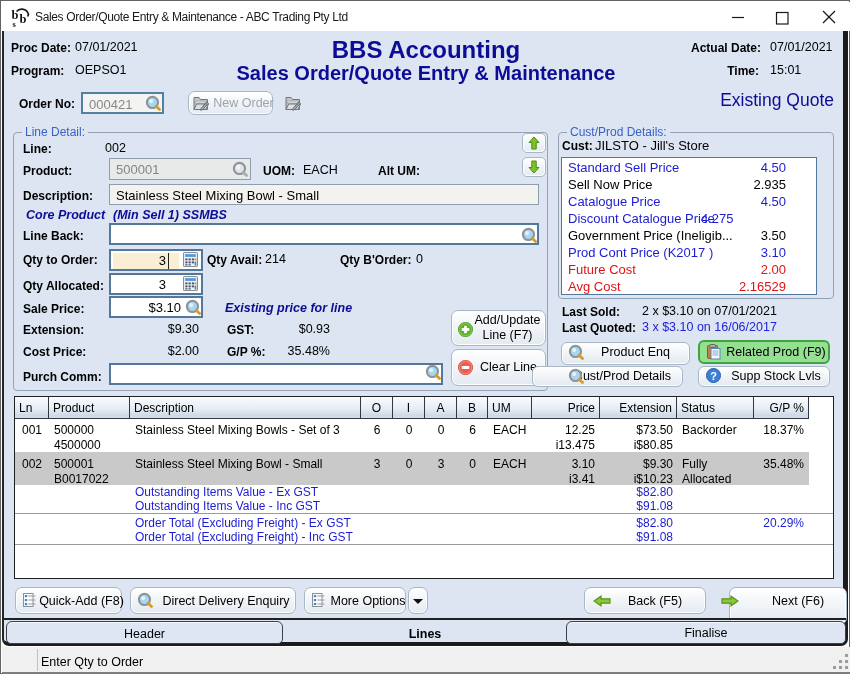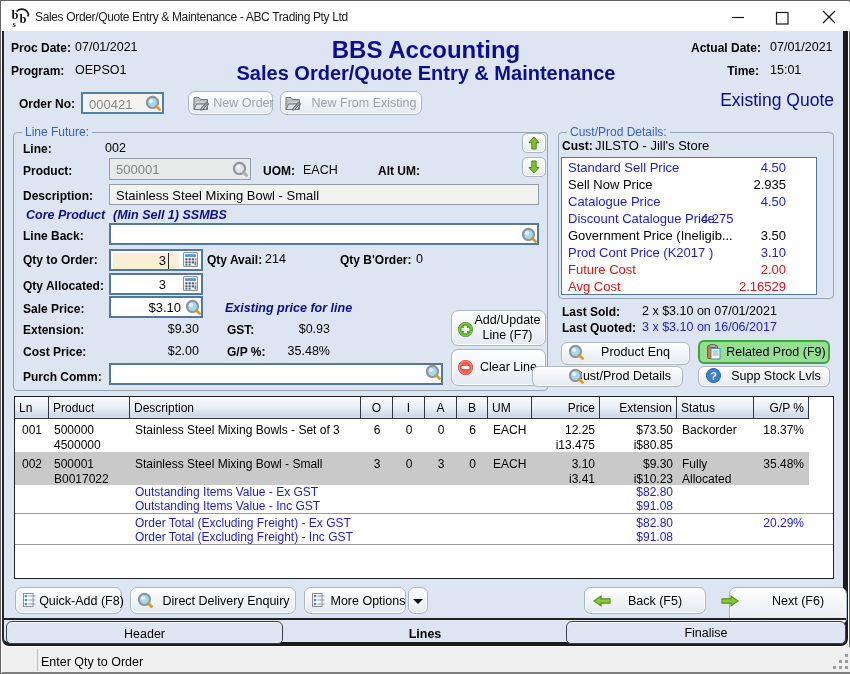--- a/index.html
+++ b/index.html
@@ -59,21 +59,21 @@
 <div class="lb" style="left:690px;top:63px;width:68px;text-align:right">Time:</div>
 <div class="v" style="left:769px;top:62px">15:01</div>
 <div class="abs navy" style="left:633px;top:91px;width:200px;text-align:right;font-size:17.5px;line-height:17px">Existing Quote</div>
 
 <div class="lb" style="left:18px;top:96px">Order No:</div>
 <div class="abs" style="left:80px;top:91px;width:83px;height:22px;background:#f3f4f1;border:2px solid #53809f">
   <div class="abs t13" style="left:6px;top:3px;color:#878787">000421</div>
 </div>
 
 <div class="group" style="left:12px;top:131px;width:535px;height:259px"></div>
-<div class="grouplbl" style="left:21px;top:124px">Line Future:</div>
+<div class="grouplbl" style="left:21px;top:124px">Line Detail:</div>
 <div class="lb" style="left:22px;top:141px">Line:</div>
 <div class="v" style="left:104px;top:140px">002</div>
 <div class="lb" style="left:22px;top:163px">Product:</div>
 <div class="abs" style="left:108px;top:157px;width:142px;height:22px;background:#e8e9e9;border:1px solid #8e9eae">
   <div class="abs t13" style="left:6px;top:3px;color:#848484">500001</div>
 </div>
 <div class="lb" style="left:262px;top:163px">UOM:</div>
 <div class="v" style="left:302px;top:162px">EACH</div>
 <div class="lb" style="left:377px;top:163px">Alt UM:</div>
 <div class="lb" style="left:22px;top:188px">Description:</div>
@@ -229,23 +229,20 @@
 <div class="btn" style="left:583px;top:586px;width:122px;height:27px">
       <div class="btncap" style="top:6px;left:10px">Back (F5)</div>
     </div>
 <div class="btn" style="left:728px;top:586px;width:118px;height:38px">
       <div class="btncap" style="top:6px;left:10px">Next (F6)</div>
     </div>
 
 <div class="btn" style="left:187px;top:90px;width:85px;height:24px">
       <div class="btncap" style="top:4px;left:13px;color:#9aa3ad">New Order</div>
     </div>
-<div class="btn" style="left:279px;top:90px;width:142px;height:24px">
-      <div class="btncap" style="top:4px;left:13px;color:#9aa3ad">New From Existing</div>
-    </div>
 
 <div class="abs" style="left:3px;top:617px;width:842px;height:2px;background:#202020"></div>
 <div class="abs" style="left:5px;top:620px;width:277px;height:23px;background:#dde6f2;border:1px solid #3c4048;border-radius:6px 6px 5px 5px;box-shadow:inset 0 1px 0 #f4f8fc"></div>
 <div class="abs t13" style="left:5px;top:625px;width:277px;text-align:center;font-size:12.5px">Header</div>
 <div class="abs b" style="left:282px;top:626px;width:284px;text-align:center;font-size:12.5px">Lines</div>
 <div class="abs" style="left:565px;top:620px;width:280px;height:23px;background:#dde6f2;border:1px solid #3c4048;border-radius:6px 6px 5px 5px;box-shadow:inset 0 1px 0 #f4f8fc"></div>
 <div class="abs" style="left:565px;top:625px;width:280px;text-align:center;font-size:12.5px">Finalise</div>
 <div id="statusbar">
   <div class="abs" style="left:35px;top:2px;width:1px;height:22px;background:#c0c0c0"></div>
   <div class="abs" style="left:39px;top:8px;color:#000;font-size:12.5px">Enter Qty to Order</div>

